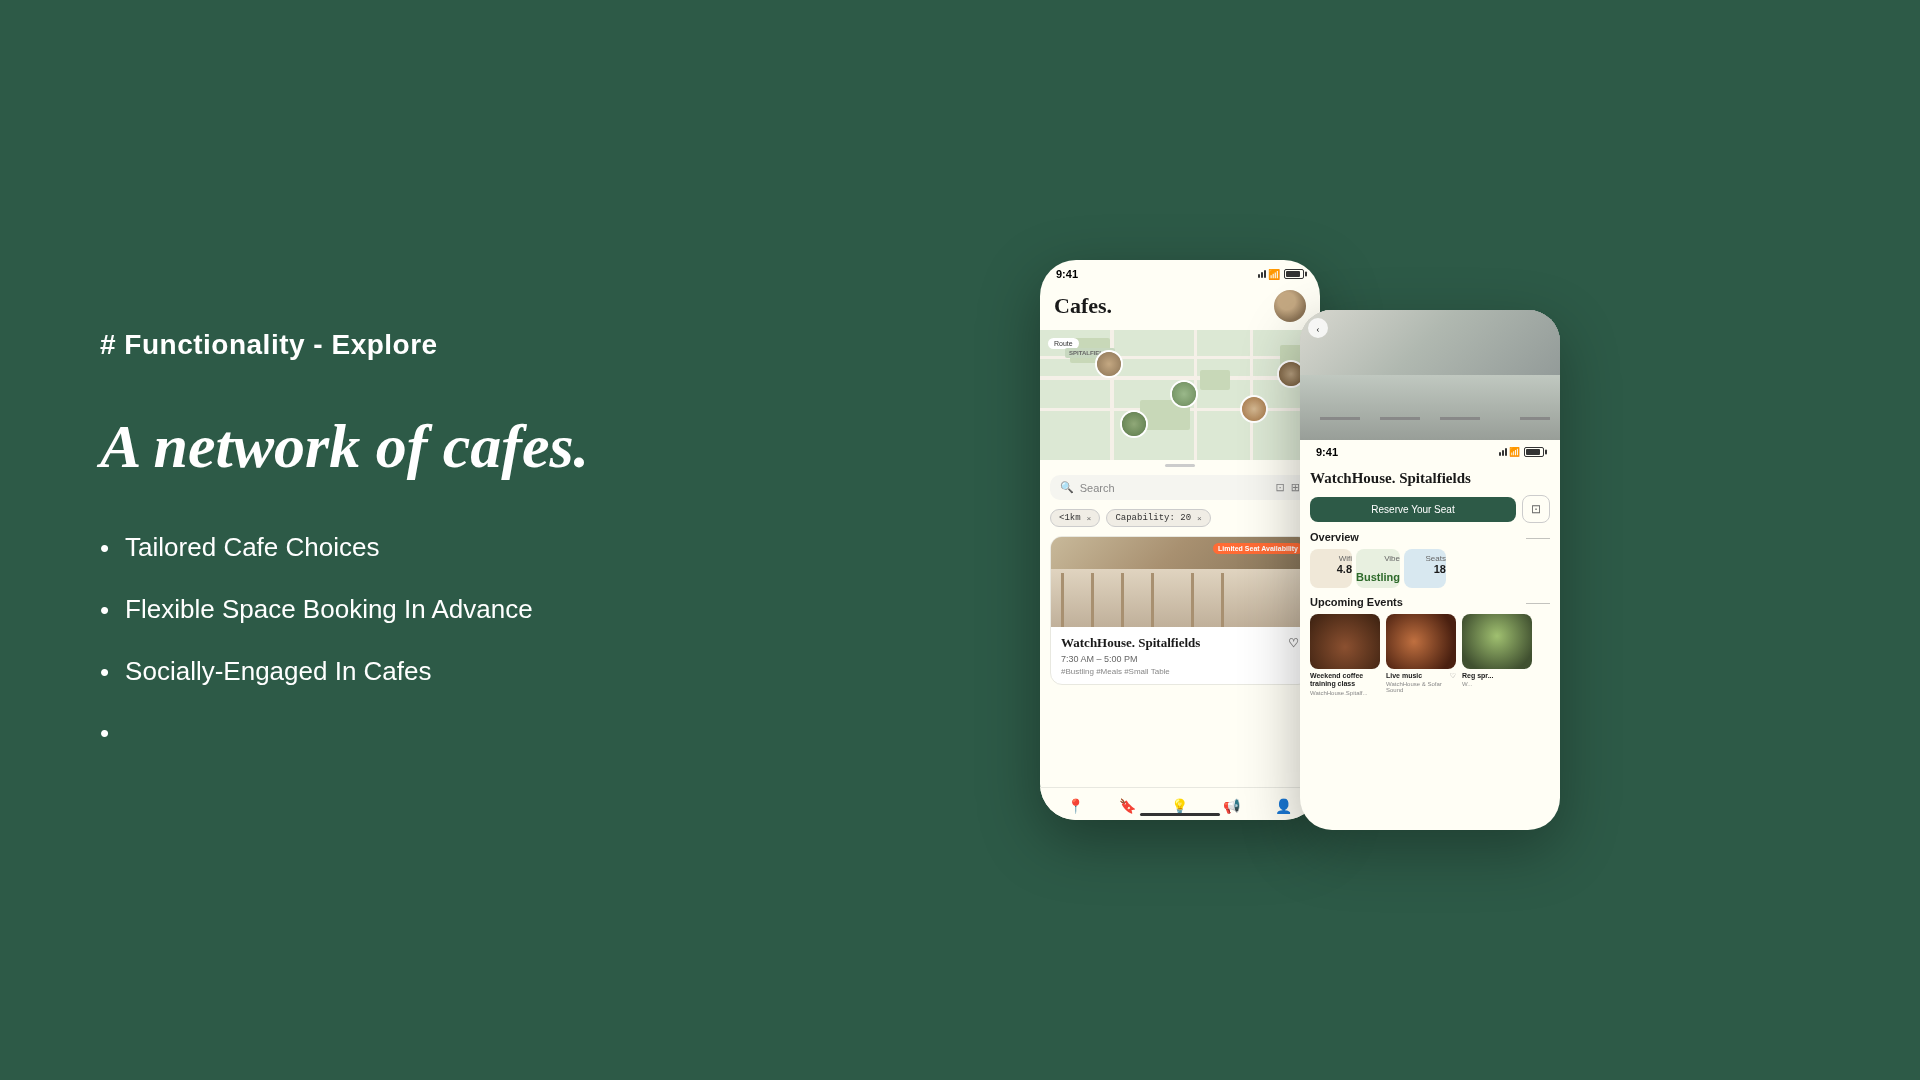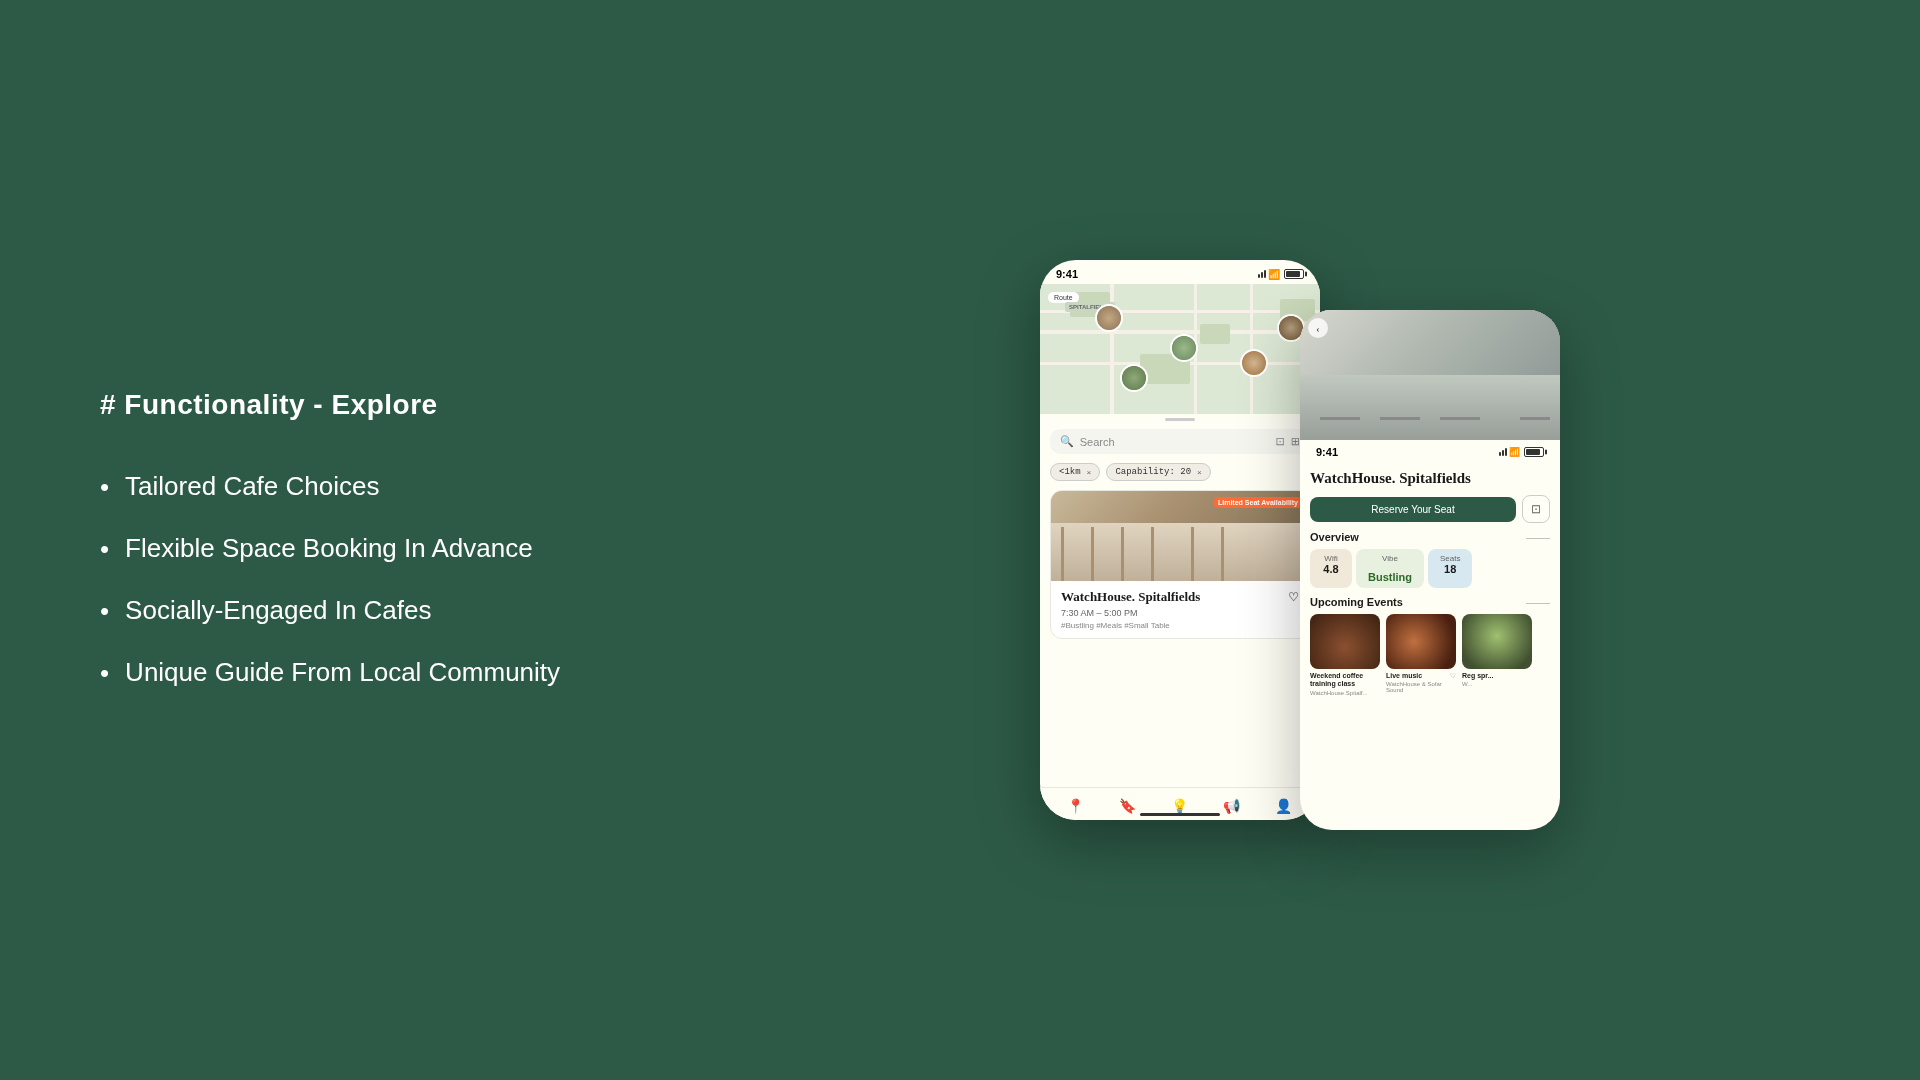--- a/index.html
+++ b/index.html
@@ -545,22 +545,22 @@
       font-family: Arial, sans-serif;
     }
 
     .overview-tags {
       display: flex;
       gap: 4px;
     }
 
     .overview-tag {
       border-radius: 8px;
-      padding: 5px 12px;
-      text-align: center;
+      padding: 5px 0;
+      text-align: right;
       min-width: 42px;
     }
 
     .tag-wifi {
       background: #f0e8d8;
     }
 
     .tag-vibe {
       background: #e8f0e0;
     }
@@ -662,37 +662,37 @@
       border-radius: 2px;
     }
   </style>
 </head>
 <body>
 
 <div class="page-container">
 
   <div class="left-content">
     <div class="section-tag"># Functionality - Explore</div>
+    <div class="main-heading">A network of cafes.</div>
 
     <ul class="feature-list">
       <li class="feature-item">
         <span class="feature-bullet">•</span>
         <span>Tailored Cafe Choices</span>
       </li>
       <li class="feature-item">
         <span class="feature-bullet">•</span>
         <span>Flexible Space Booking In Advance</span>
       </li>
       <li class="feature-item">
         <span class="feature-bullet">•</span>
         <span>Socially-Engaged In Cafes</span>
       </li>
       <li class="feature-item">
         <span class="feature-bullet">•</span>
-        <span>Unique Guide From Local Community</span>
       </li>
     </ul>
   </div>
 
   <div class="phones-container">
 
     <div class="phone-1">
 
       <div class="status-bar">
         <span class="status-time">9:41</span>
@@ -702,20 +702,26 @@
             <span class="bar bar2"></span>
             <span class="bar bar3"></span>
           </span>
           <span style="font-size:10px;">📶</span>
           <div class="battery-icon">
             <div class="battery-fill"></div>
           </div>
         </div>
       </div>
 
+      <div class="phone1-header">
+        <span class="phone1-title">Cafes.</span>
+        <div class="avatar-circle">
+          <div class="avatar-inner"></div>
+        </div>
+      </div>
 
       <div class="map-area">
         <div class="map-bg">
 
           <div class="map-road h1"></div>
           <div class="map-road h2"></div>
           <div class="map-road h3"></div>
           <div class="map-road v1"></div>
           <div class="map-road v2"></div>
           <div class="map-road v3"></div>

